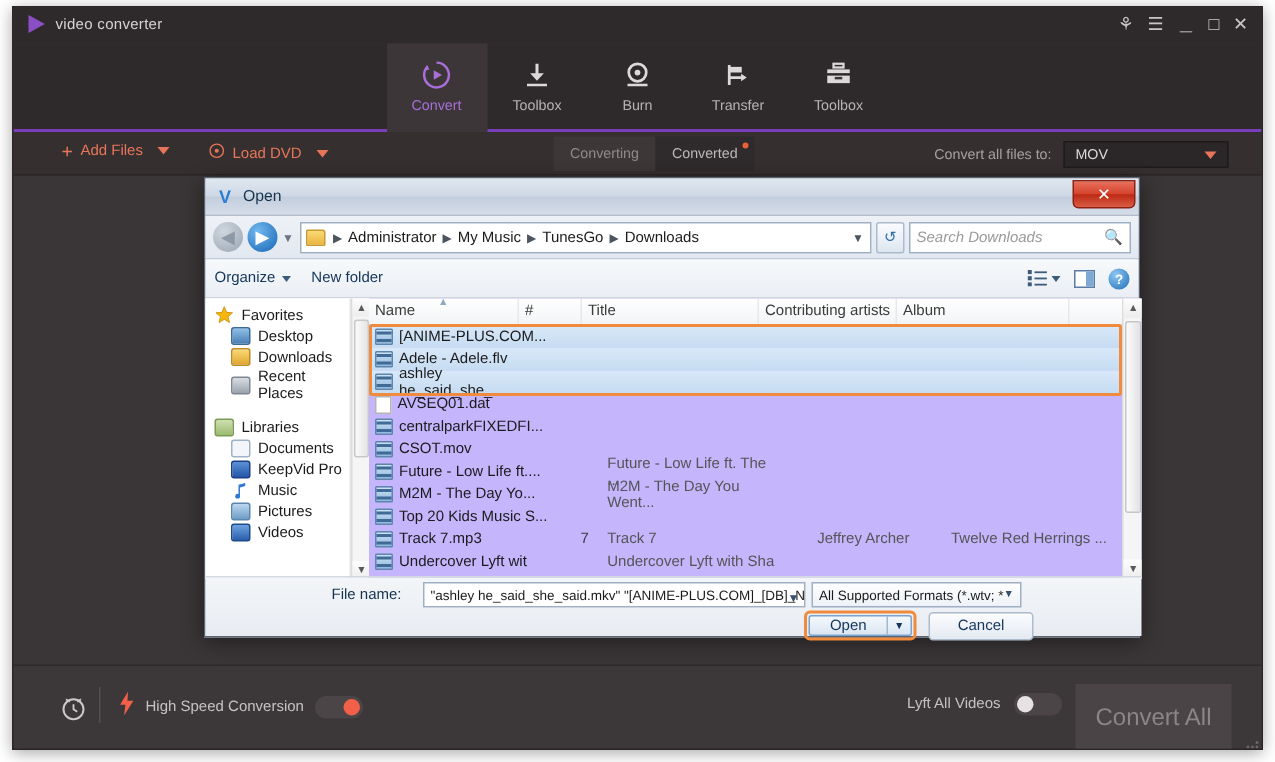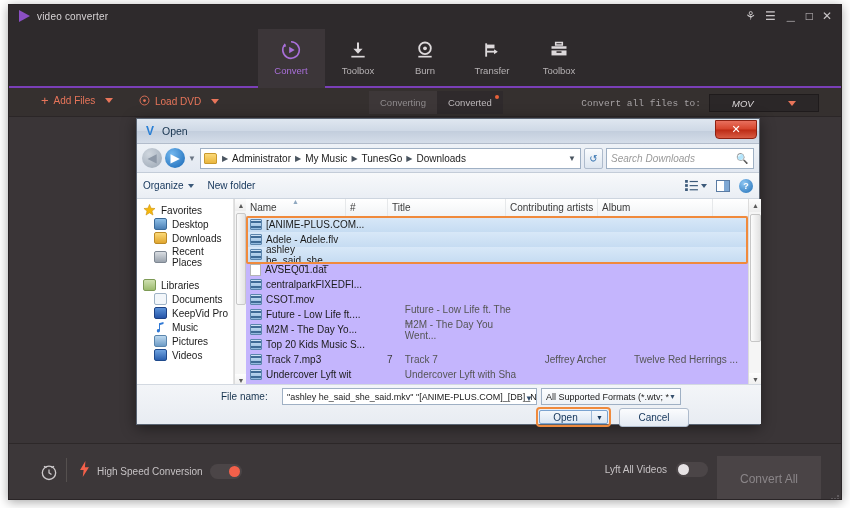--- a/index.html
+++ b/index.html
@@ -94,26 +94,26 @@
   }
   .conv-tab.sel { background: #2f2a2c; color: #bdb9bb; }
   .conv-tab .dot {
     position: absolute; right: 4px; top: 4px;
     width: 4px; height: 4px; border-radius: 50%; background: #e8613a;
   }
   #convert-to {
     position: absolute; right: 22px; top: 6px;
     display: flex; align-items: center; gap: 8px;
   }
-  #convert-to .ct-label { color: #a5a1a3; font-size: 9.5px; font-family: Liberation Mono, monospace; }
+  #convert-to .ct-label { color: #a5a1a3; font-size: 9.5px; }
   #format-select {
     width: 110px; height: 18px; background: #2b2728;
     border: 1px solid #1f1b1c;
     display: flex; align-items: center; justify-content: space-between;
-    padding: 0 22px; color: #ddd9db; font-size: 9.5px; font-style: italic;
+    padding: 0 7px; color: #ddd9db; font-size: 9.5px;
   }
 
   
   #content-area {
     position: absolute; left: 0; top: 113px;
     width: 834px; height: 327px;
     background: #3a3537;
   }
 
   
@@ -136,21 +136,21 @@
   .toggle .knob { position: absolute; top: 2px; width: 11px; height: 11px; border-radius: 50%; }
   .toggle.on .knob { right: 2px; background: #f2604a; }
   .toggle.off .knob { left: 2px; background: #e6e2e4; }
   #merge { position: absolute; right: 135px; top: 18px; display: flex; align-items: center; gap: 9px; }
   #merge .mg-label { color: #c6c2c4; font-size: 10px; }
   #convert-all {
     position: absolute; right: 22px; top: 12px;
     width: 104px; height: 45px;
     background: #4a4446; color: #8a8588;
     display: flex; align-items: center; justify-content: center;
-    font-size: 12px;
+    font-size: 16px;
   }
   #resize-grip { position: absolute; right: 3px; bottom: 2px; width: 10px; height: 10px; opacity: .5; }
 
   
   #open-dialog {
     position: absolute;
     left: 136px; top: 118px;
     width: 624px; height: 307px;
     background: #f0f0f0;
     border: 1px solid #5a6472;

